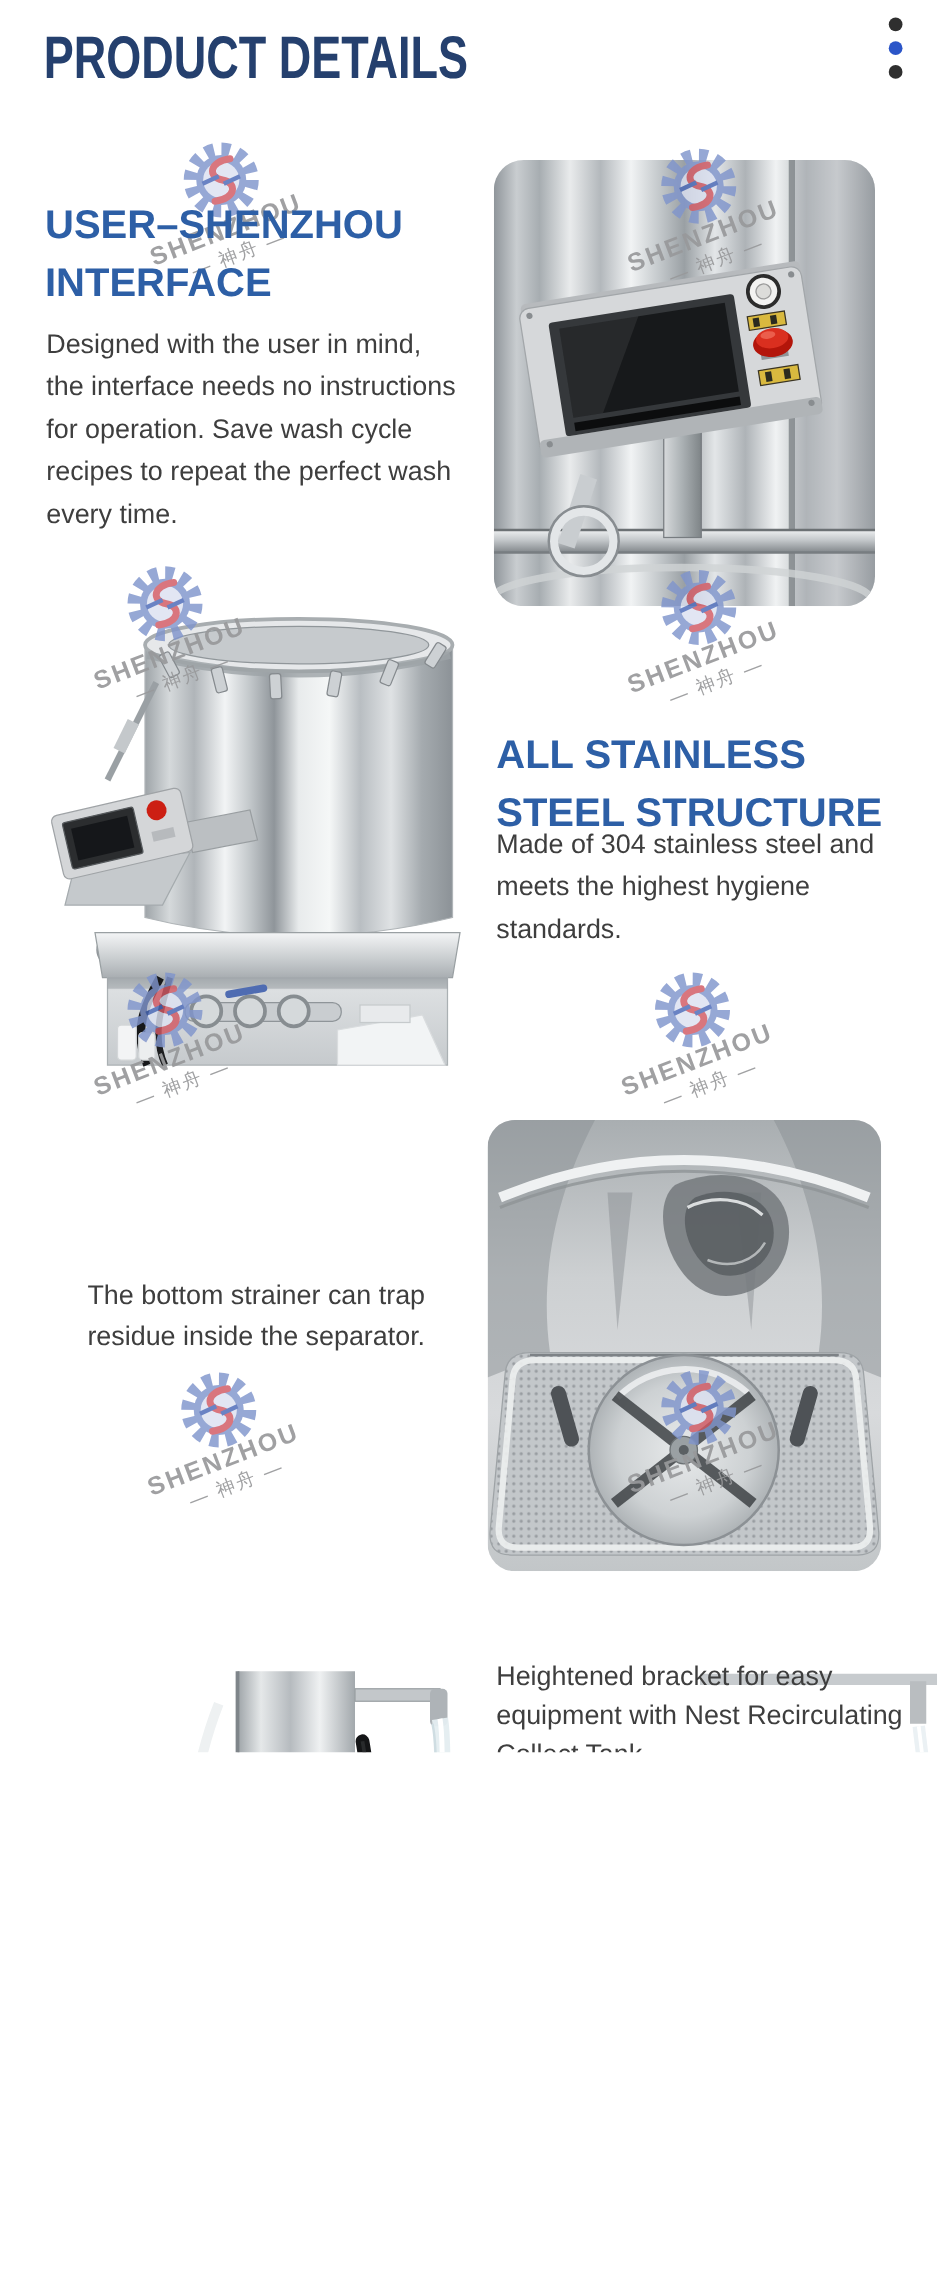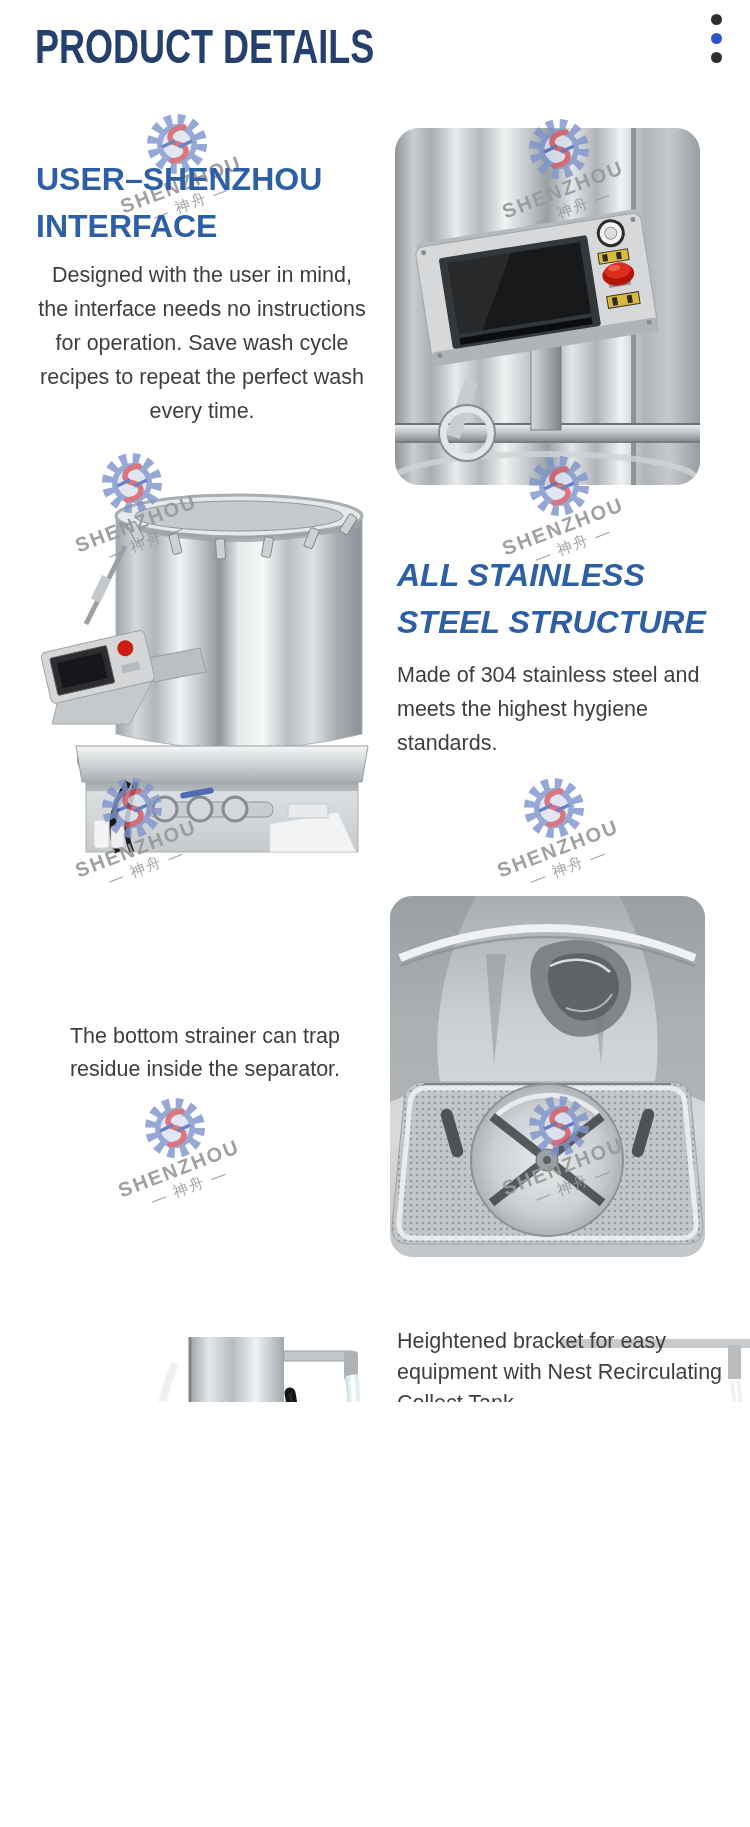--- a/index.html
+++ b/index.html
@@ -13,23 +13,23 @@
     font-size:48px;font-weight:bold;color:var(--title,#25406e);
     letter-spacing:0px;white-space:nowrap;
     transform:scaleX(.75);transform-origin:0 0;
   }
   .menu-dots{position:absolute;left:711px;top:14px;width:12px;display:flex;flex-direction:column;gap:8px;cursor:pointer;}
   .menu-dots span{width:11px;height:11px;border-radius:50%;background:var(--dot-dark,#2f2f2f);}
   .menu-dots span.mid{background:var(--dot,#2b55c8);}
   
   .h2{position:absolute;font-size:32px;line-height:47px;font-weight:bold;color:var(--heading,#2d5fa6);white-space:nowrap;z-index:6;}
   #h2-interface{left:36px;top:156px;}
-  #h2-structure{left:397px;top:552px;font-style:italic;}
+  #h2-structure{left:397px;top:580px;}
   .para{position:absolute;font-size:21.5px;line-height:34px;color:var(--body,#3e3e3e);white-space:pre-line;z-index:6;}
-  #para-interface{left:37px;top:258px;width:330px;text-align:center;}
+  #para-interface{left:37px;top:258px;width:330px;}
   #para-structure{left:397px;top:658px;width:330px;}
   #para-strainer{left:40px;top:1020px;width:330px;text-align:center;line-height:33px;}
   #para-bracket{left:397px;top:1326px;width:340px;line-height:31px;}
   
   .photo{position:absolute;overflow:hidden;z-index:1;}
   .photo svg{display:block;width:100%;height:100%;}
   #photo1{left:395px;top:128px;width:305px;height:357px;border-radius:24px;}
   #photo2{left:30px;top:472px;width:345px;height:388px;}
   #photo3{left:390px;top:896px;width:315px;height:361px;border-radius:22px;}
   #photo4{left:0;top:1335px;width:750px;height:392px;}

